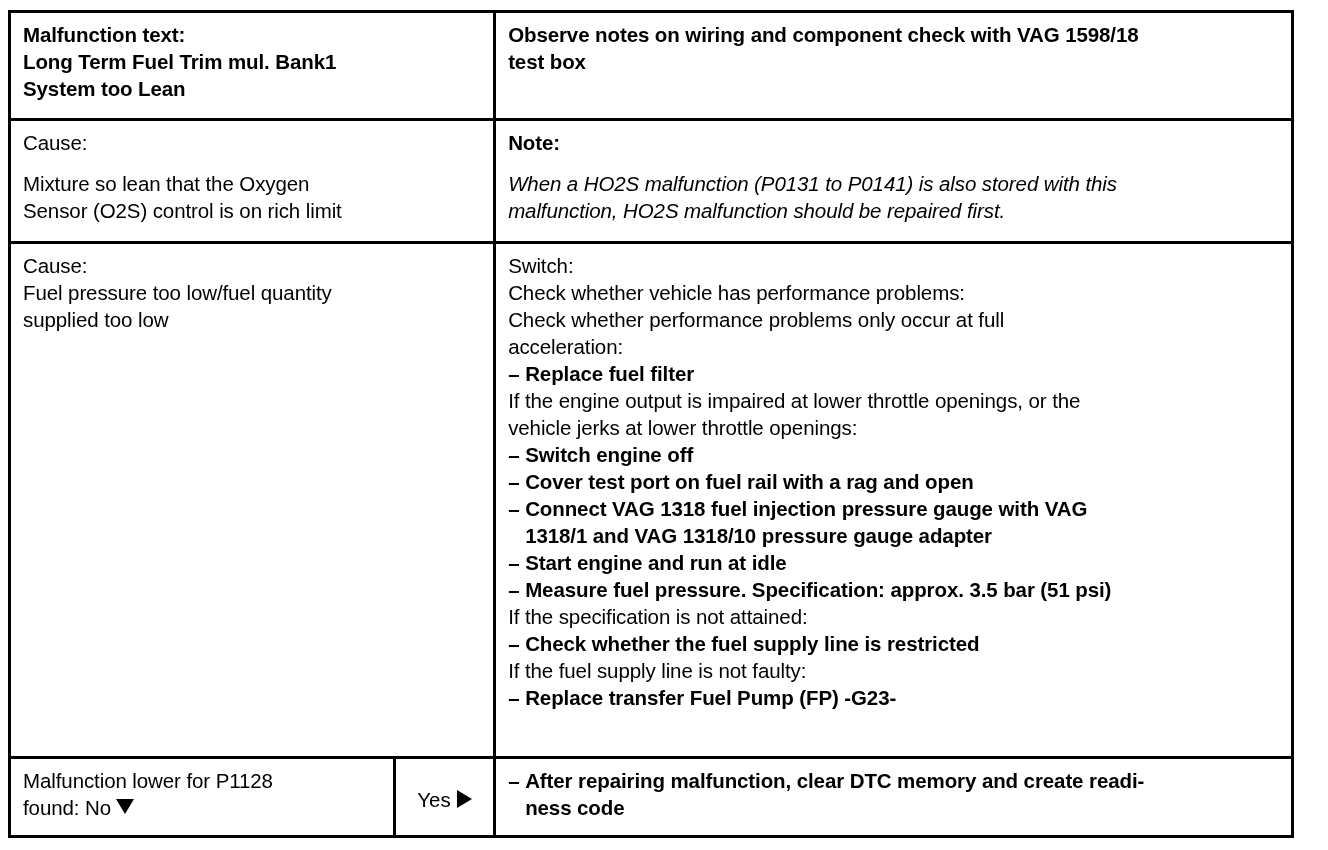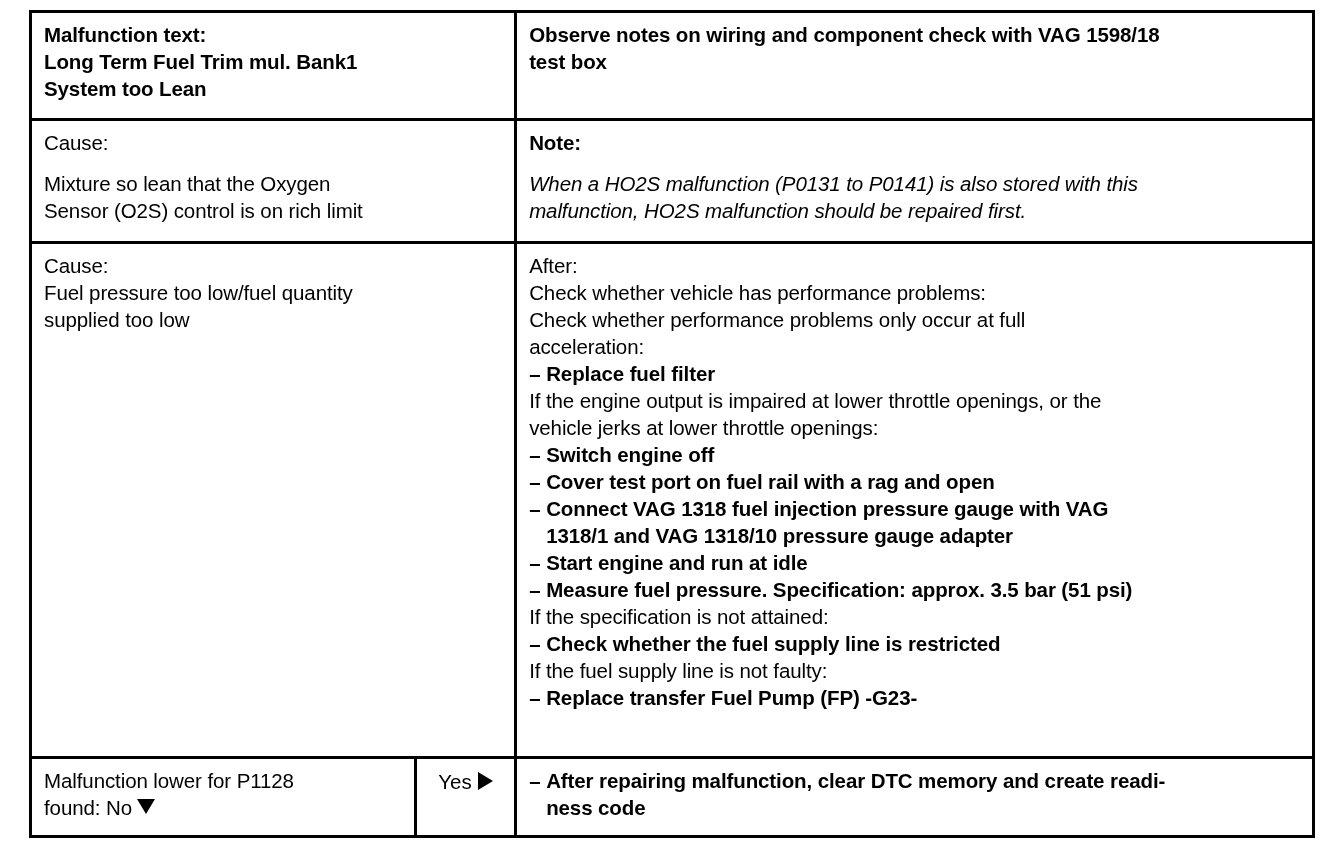--- a/index.html
+++ b/index.html
@@ -27,21 +27,20 @@
     position: absolute;
     left: 8px;
     top: 10px;
     width: 1286px;
     height: 828px;
     border: 3px solid #000;
     box-sizing: border-box;
     border-collapse: collapse;
     table-layout: fixed;
     background: #0f172a;
-    margin-left: 21px;
   }
   .dtc-table td {
     border: 0;
     vertical-align: top;
     padding: 0;
     background: #fff;
   }
 
   
   .row-sep { border-bottom: 3px solid #000 !important; }
@@ -79,21 +78,21 @@
     width: 17px;
     flex: 0 0 17px;
   }
   .bullet-line .btext { flex: 1 1 auto; }
 
   
   .yes-cell {
     display: flex;
     align-items: flex-start;
     justify-content: center;
-    padding-top: 9px;
+    padding-top: 27px;
     font-size: 20.5px;
     line-height: 27px;
   }
   .yes-cell .yes-label { margin-right: 6px; }
   .tri-right {
     display: inline-block;
     width: 0; height: 0;
     border-top: 9px solid transparent;
     border-bottom: 9px solid transparent;
     border-left: 15px solid #000;
@@ -168,21 +167,21 @@
       <tr>
         <td class="row-sep col-sep" colspan="2">
           <div class="cell">
             <div class="t">Cause:</div>
             <div class="t">Fuel pressure too low/fuel quantity</div>
             <div class="t">supplied too low</div>
           </div>
         </td>
         <td class="row-sep">
           <div class="cell">
-            <div class="t">After:</div>
+            <div class="t">Switch:</div>
             <div id="remedy-lines">
                 <div class="line">Check whether vehicle has performance problems:</div>
                 <div class="line">Check whether performance problems only occur at full</div>
                 <div class="line">acceleration:</div>
                 <div class="bullet-line">
                   <span class="dash">–</span>
                   <span class="btext">Replace fuel filter</span>
                 </div>
                 <div class="line">If the engine output is impaired at lower throttle openings, or the</div>
                 <div class="line">vehicle jerks at lower throttle openings:</div>

